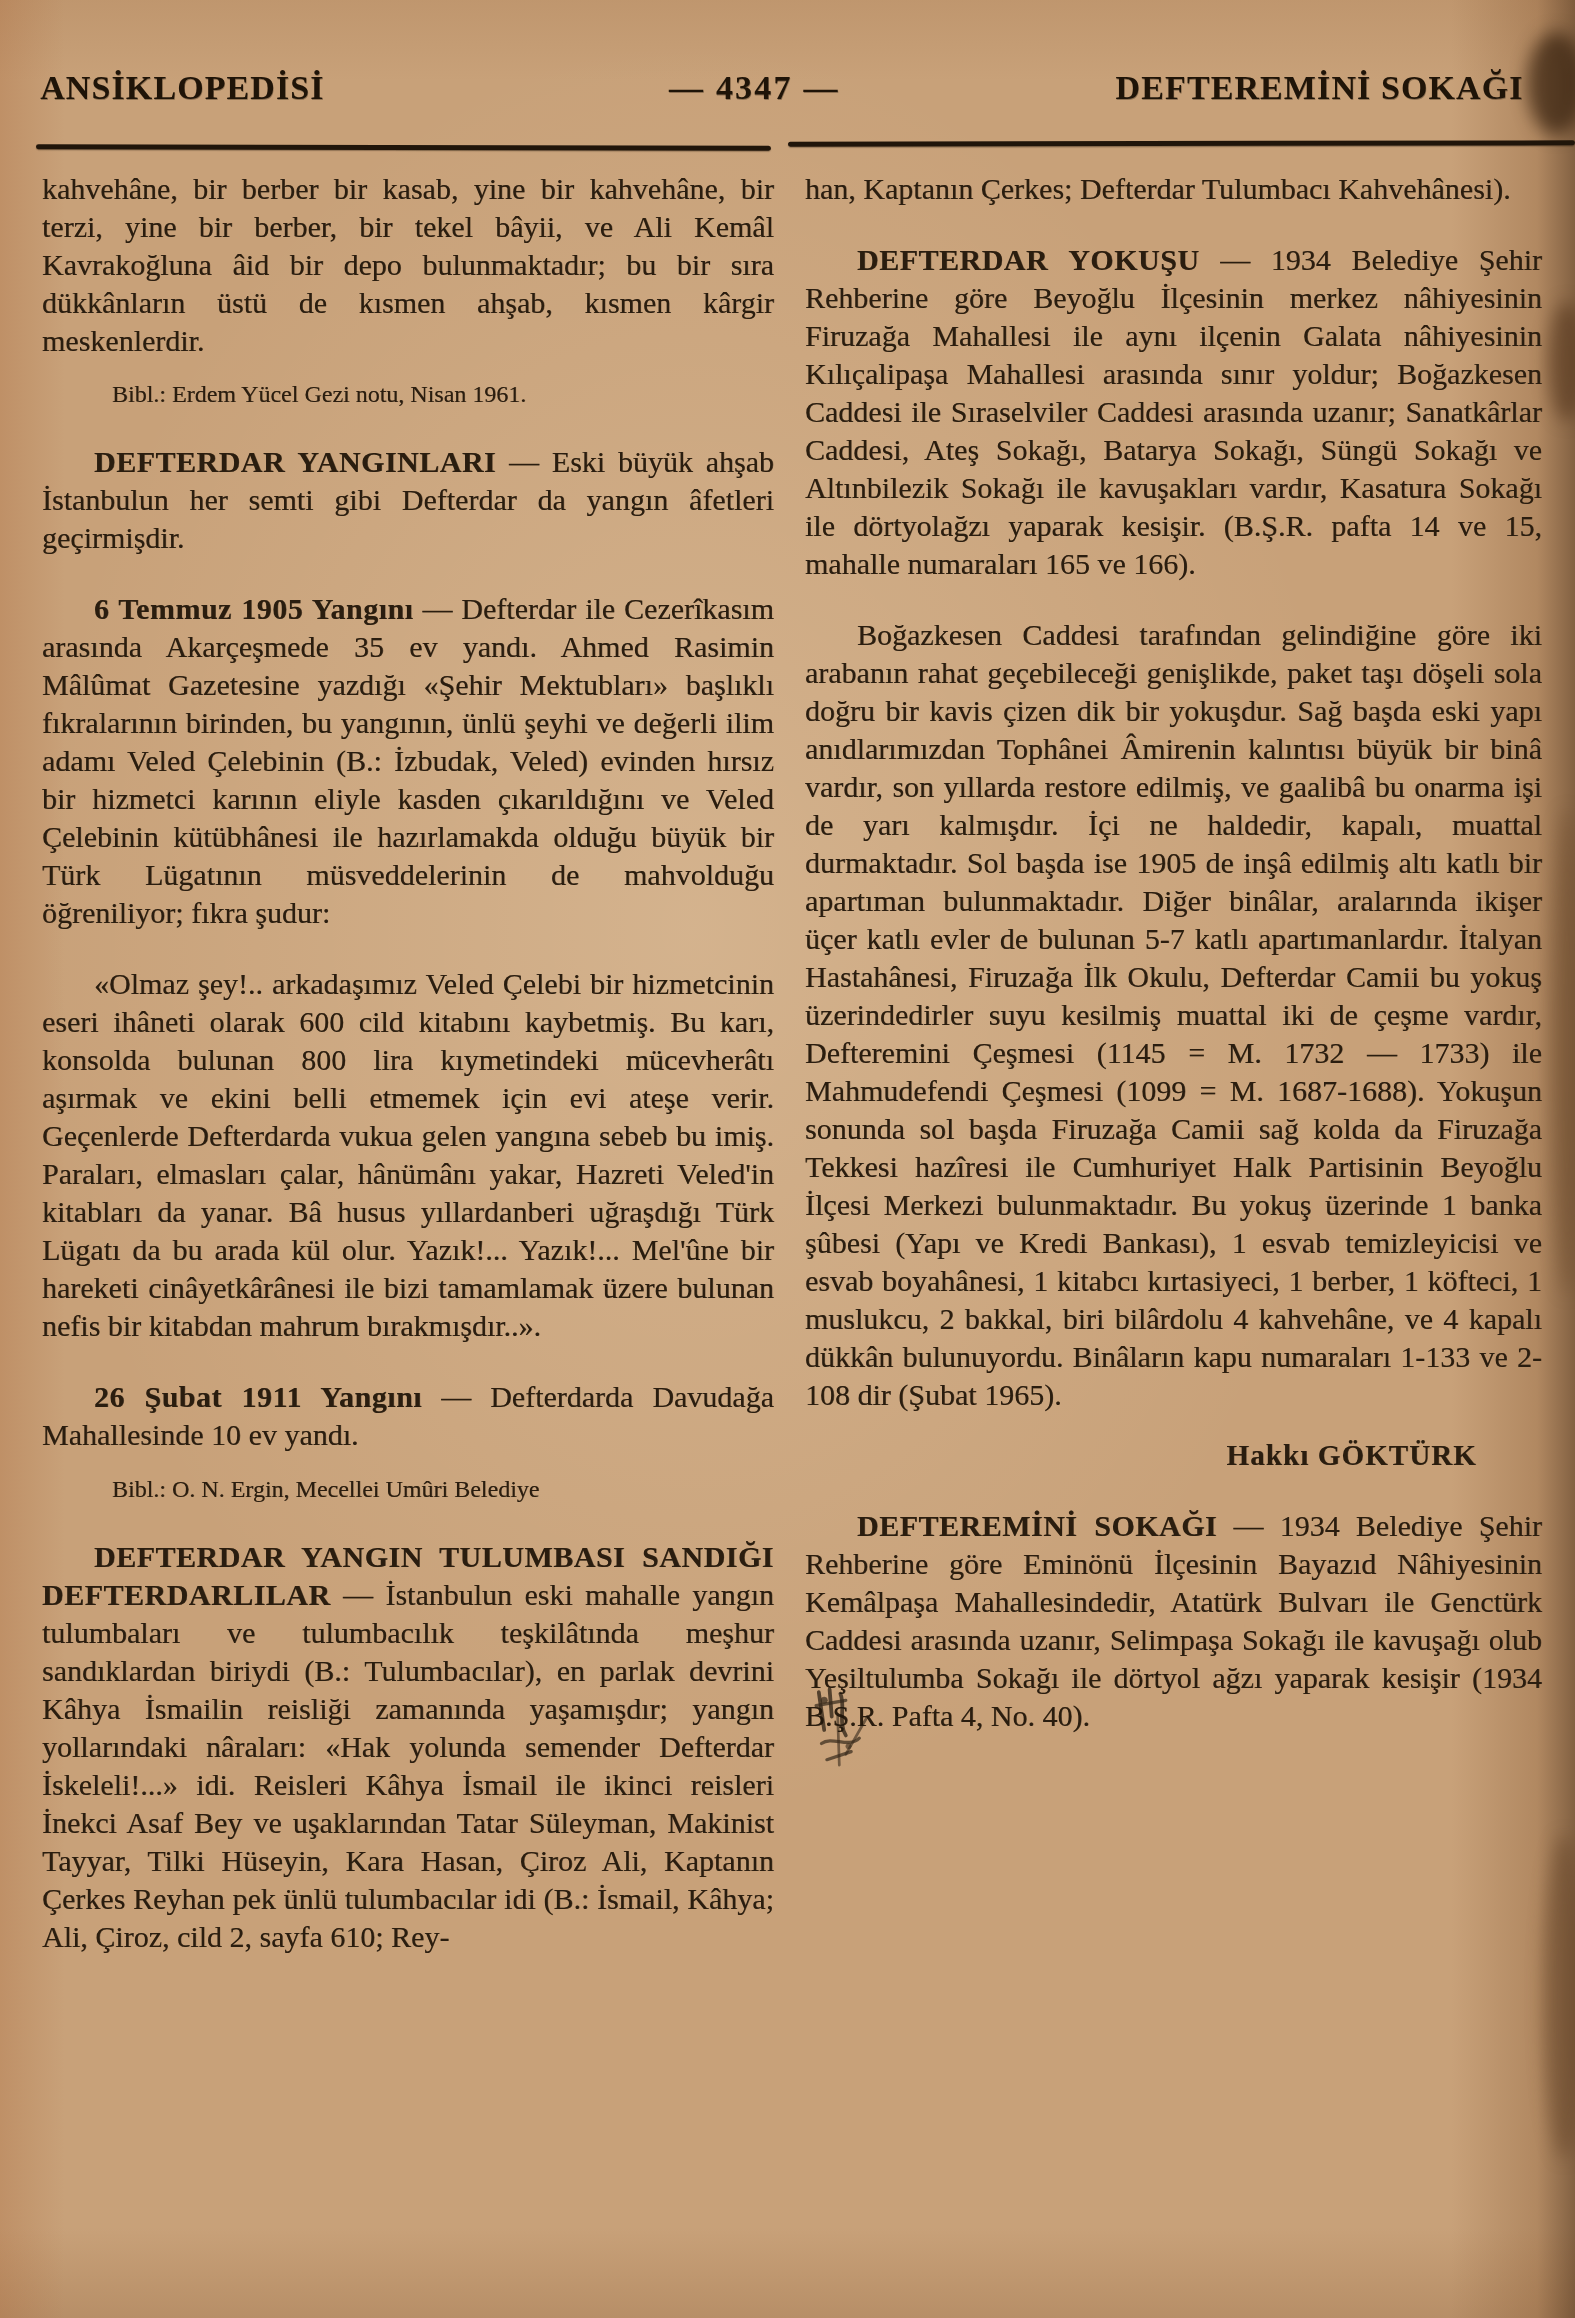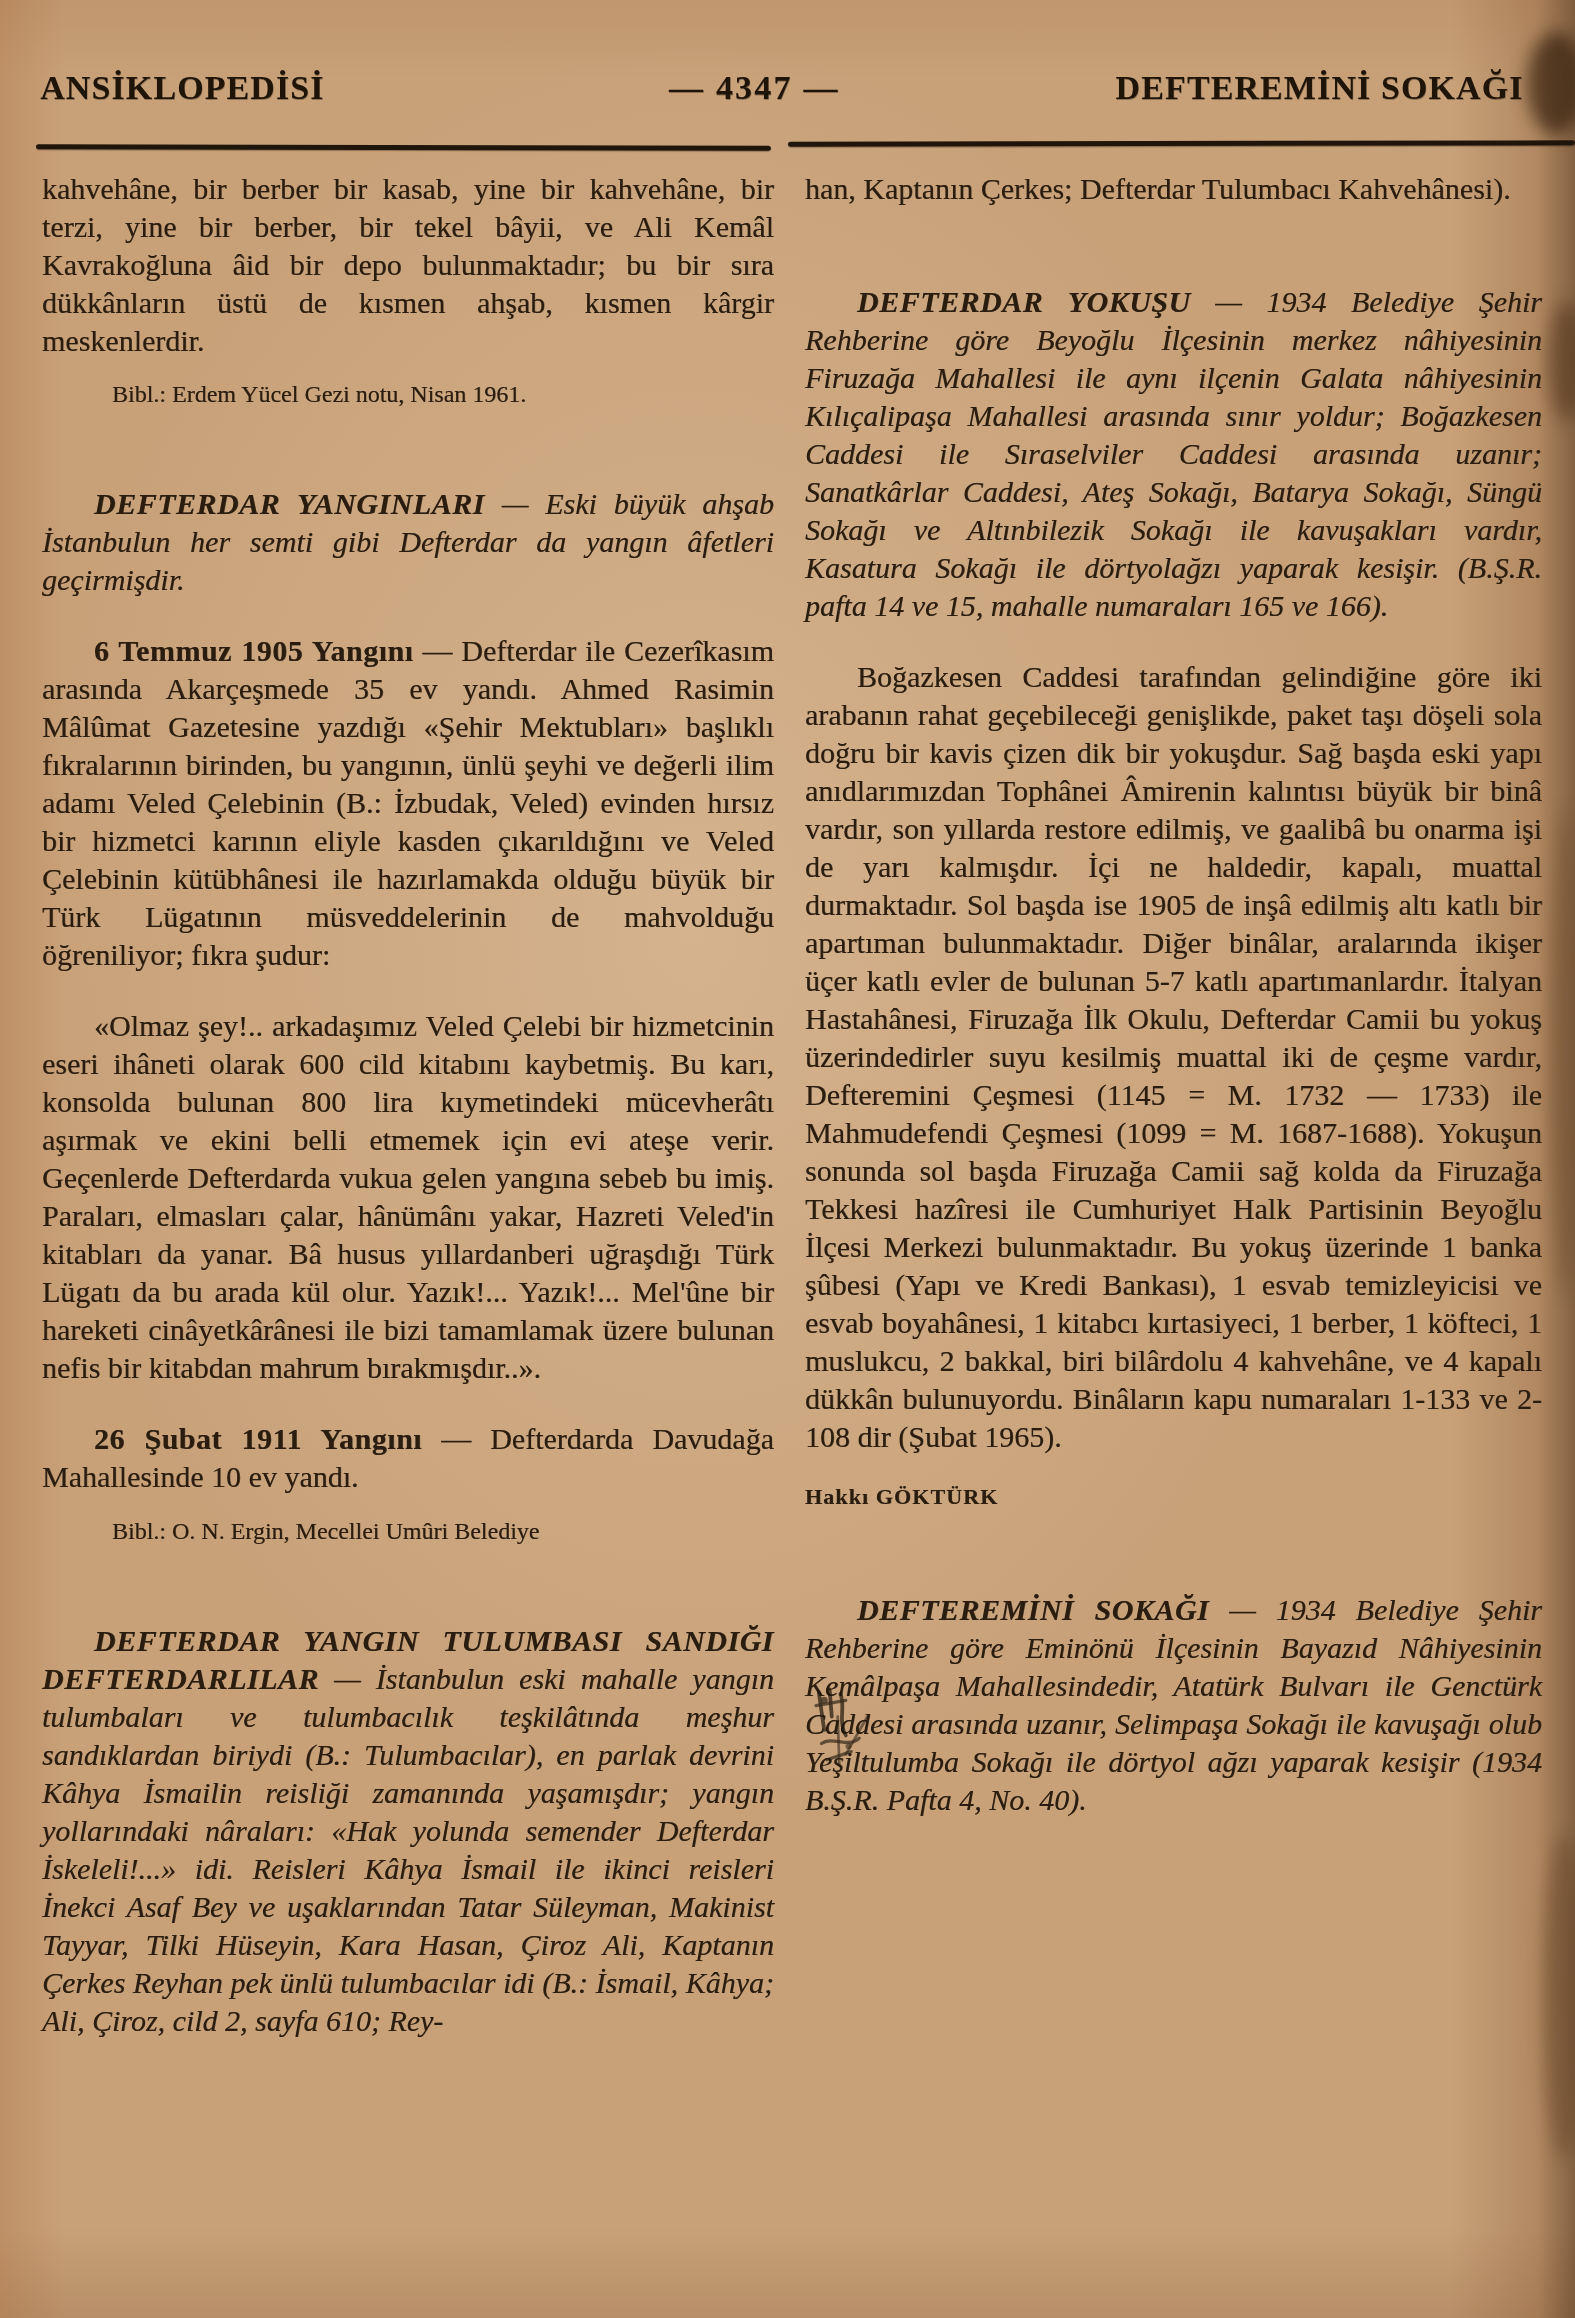--- a/index.html
+++ b/index.html
@@ -40,24 +40,24 @@
        text-align:justify;color:#2a1d0f;
        text-shadow:0.4px 0.4px 0.3px rgba(42,29,15,0.55);}
   .col-left{left:42px;width:732px;}
   .col-right{left:805px;width:737px;}
 
   p{margin:0;}
   .para{text-indent:52px;}
   .noind{text-indent:0;}
   .gap-s{margin-top:21.6px;}
   .gap-m{margin-top:33px;}
-  .gap-l{margin-top:75px;font-style:italic;}
+  .gap-l{margin-top:33px;}
   .lead{font-weight:bold;letter-spacing:0.5px;}
   .bibl{font-size:24px;line-height:32px;margin-top:18.3px;text-indent:70px;text-align:left;}
-  .sig{text-align:left;font-weight:bold;font-size:22px;padding-right:65px;letter-spacing:1.1px;}
+  .sig{text-align:right;font-weight:bold;font-size:29px;padding-right:65px;letter-spacing:1.1px;}
 
   .ink-mark{position:absolute;left:808px;top:1684px;opacity:0.85;pointer-events:none;}
 </style>
 </head>
 <body>
 
 <div class="page">
 
   <div class="spot s1"></div>
   <div class="spot s2"></div>

